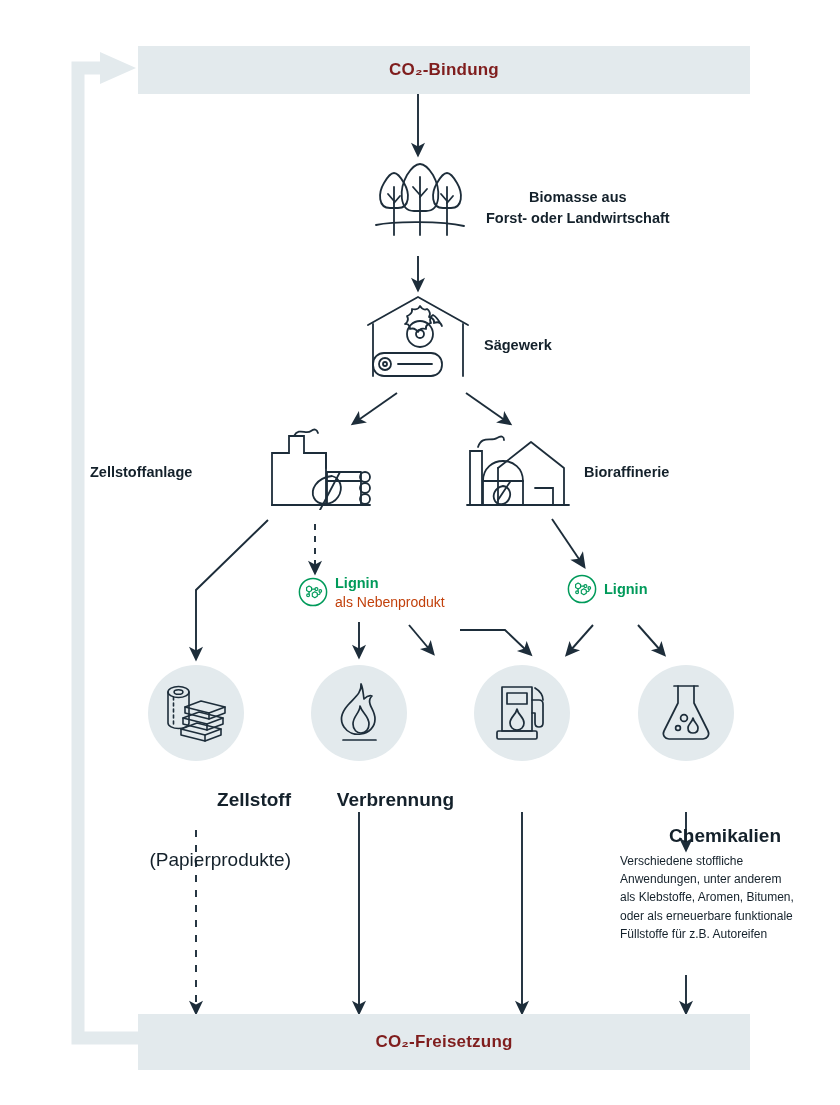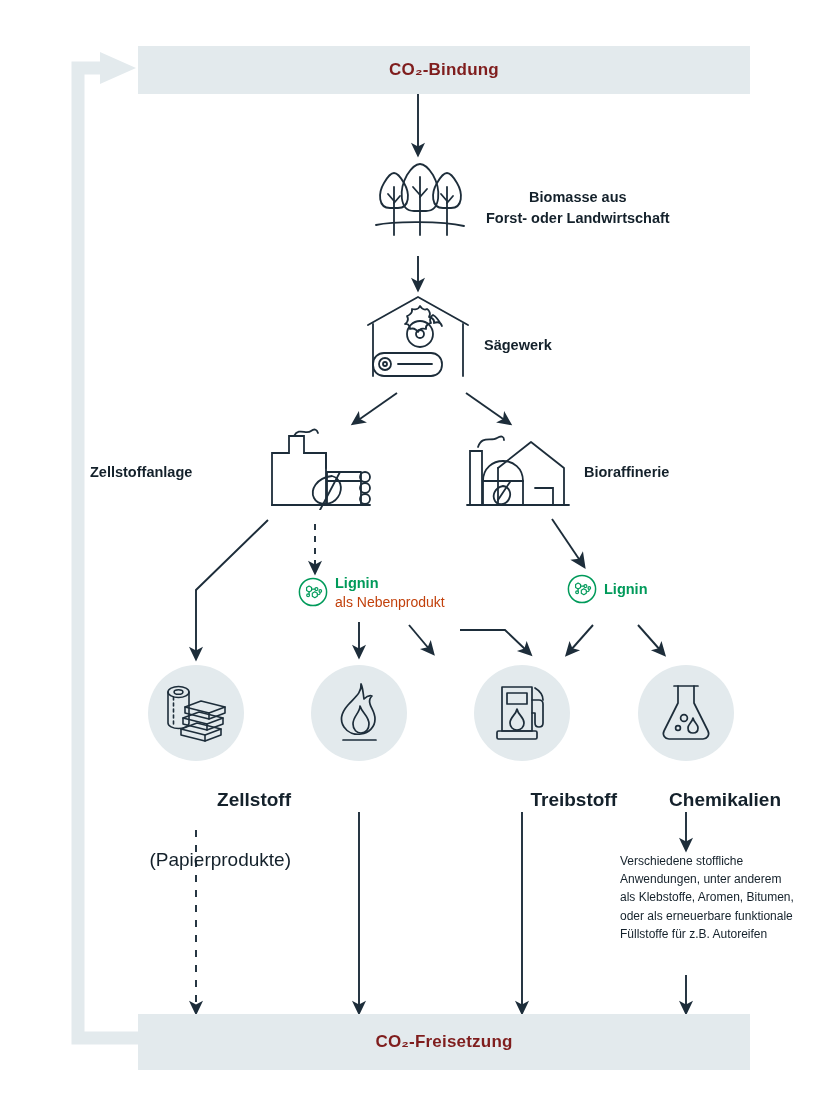--- a/index.html
+++ b/index.html
@@ -310,50 +310,50 @@
   <div class="abs prod-circle" style="left:311px; top:665px;">
     <svg class="ico" width="56" height="62" viewBox="0 0 56 62">
       <g fill="none" stroke="#1d2d3a" stroke-width="1.7" stroke-linejoin="round" stroke-linecap="round">
         <path d="M30,2 c1,9 -7,14 -13,21 c-7,8 -8,16 -4,22 c4,6 11,8 17,7 c8,-1 14,-7 14,-15
                  c0,-7 -4,-11 -5,-15 c-1,-3 0,-6 2,-8 c-3,-1 -6,1 -8,3 c-1,-6 -1,-11 -3,-15 z"></path>
         <path d="M29,24 c0,7 -7,10 -7,18 c0,6 4,9 8,9 c5,0 8,-4 8,-9 c0,-8 -7,-11 -9,-18 z"></path>
         <line x1="12" y1="58" x2="45" y2="58"></line>
       </g>
     </svg>
   </div>
+  <div class="abs prod-caption" style="left:264px; top:786px;">
+    <span class="t1">Verbrennung</span>
+    <span class="t2"></span>
+  </div>
 
   <div class="abs prod-circle" style="left:474px; top:665px;">
     <svg class="ico" width="62" height="60" viewBox="0 0 62 60">
       <g fill="none" stroke="#1d2d3a" stroke-width="1.7" stroke-linejoin="round" stroke-linecap="round">
         <rect x="11" y="4" width="30" height="44"></rect>
         <rect x="16" y="10" width="20" height="11"></rect>
         <rect x="6" y="48" width="40" height="8" rx="1.5"></rect>
         <path d="M26,26 c-1,6 -7,8 -7,14 c0,4 3,7 7,7 c4,0 7,-3 7,-7 c0,-6 -6,-8 -7,-14 z"></path>
         <path d="M41,17 L48,17 c3,0 4,2 4,4 L52,40 c0,3 -2,4 -4,4 c-3,0 -4,-2 -4,-4 L44,30 L41,30"></path>
         <path d="M44,5 c5,3 8,7 8,12"></path>
       </g>
     </svg>
   </div>
-  <div class="abs prod-caption" style="left:427px; top:786px;">
-    <span class="t1">Treibstoff</span>
-    <span class="t2"></span>
-  </div>
 
   <div class="abs prod-circle" style="left:638px; top:665px;">
     <svg class="ico" width="52" height="60" viewBox="0 0 52 60">
       <g fill="none" stroke="#1d2d3a" stroke-width="1.7" stroke-linejoin="round" stroke-linecap="round">
         <line x1="14" y1="3" x2="38" y2="3"></line>
         <path d="M18,3 L18,20 L4,48 c-2,4 1,8 5,8 L43,56 c4,0 7,-4 5,-8 L34,20 L34,3"></path>
         <circle cx="24" cy="35" r="3.4"></circle>
         <circle cx="18" cy="45" r="2.4"></circle>
         <path d="M33,35 c-1,5 -5,6 -5,10 c0,3 2,5 5,5 c3,0 5,-2 5,-5 c0,-4 -4,-5 -5,-10 z"></path>
       </g>
     </svg>
   </div>
-  <div class="abs prod-caption" style="left:591px; top:786px;">
+  <div class="abs prod-caption" style="left:591px; top:822px;">
     <span class="t1">Chemikalien</span>
     <span class="t2"></span>
   </div>
 
   <div class="abs note" style="left:620px; top:852px;">Verschiedene stoffliche Anwendungen, unter anderem als Klebstoffe, Aromen, Bitumen, oder als erneuerbare funktionale Füllstoffe für z.B. Autoreifen</div>
 
   <div class="abs banner" style="left:138px; top:1014px; width:612px; height:56px;">
     <span>CO₂-Freisetzung</span>
   </div>
 

